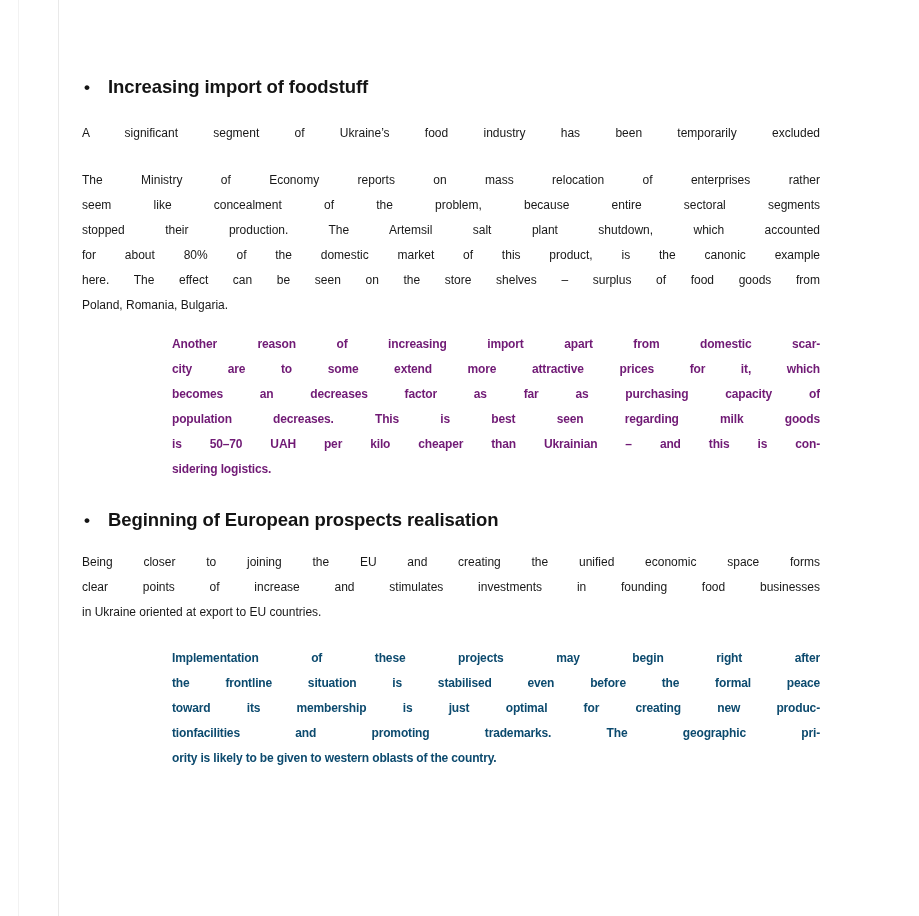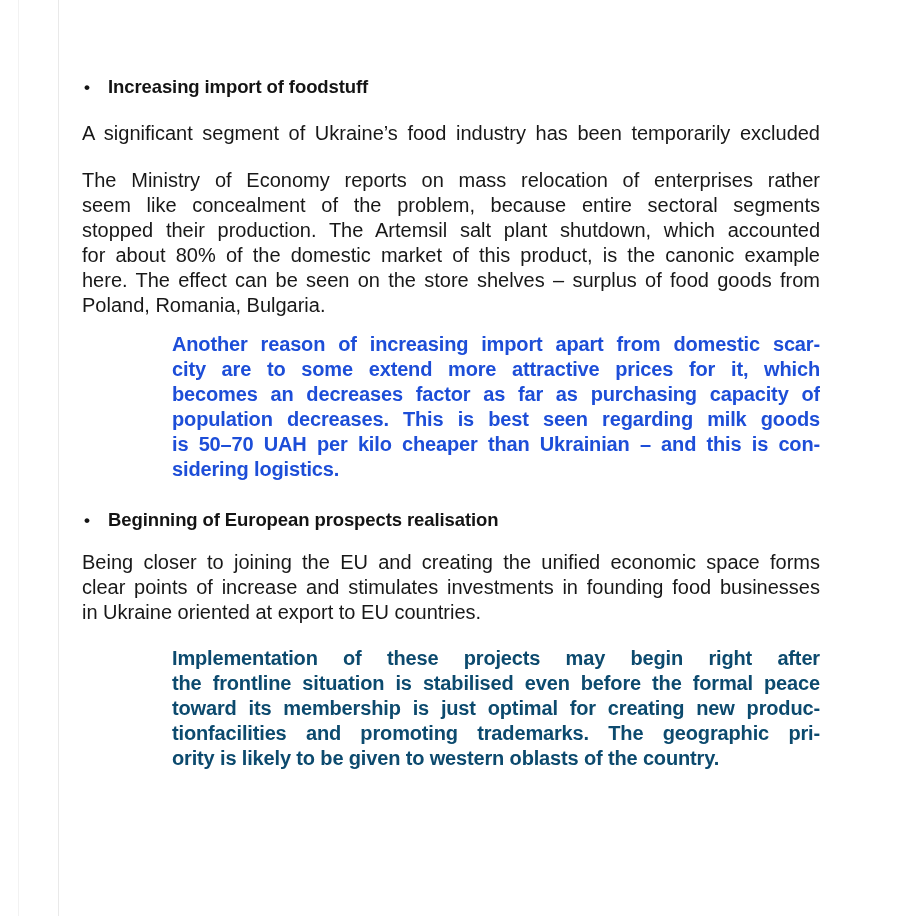--- a/index.html
+++ b/index.html
@@ -50,21 +50,21 @@
   .bulletcol {
     flex: 0 0 26px;
     width: 26px;
     padding-left: 2px;
     box-sizing: border-box;
     font-size: 17px;
   }
   .heading.h2 { margin-top: 25px; }
 
   .para {
-    font-size: 20px;
+    font-size: 12px;
     line-height: 25px;
   }
   .para .tline {
     text-align: justify;
     text-align-last: justify;
     overflow: hidden;
     height: 25px;
   }
   .para .tline.last {
     text-align-last: left;
@@ -104,21 +104,21 @@
 
       <div class="para body p2">
           <div class="tline">The Ministry of Economy reports on mass relocation of enterprises rather</div>
           <div class="tline">seem like concealment of the problem, because entire sectoral segments</div>
           <div class="tline">stopped their production. The Artemsil salt plant shutdown, which accounted</div>
           <div class="tline">for about 80% of the domestic market of this product, is the canonic example</div>
           <div class="tline">here. The effect can be seen on the store shelves – surplus of food goods from</div>
           <div class="tline last">Poland, Romania, Bulgaria.</div>
         </div>
 
-      <div class="para callout c1" style="color: #1d4ed8;">
+      <div class="para callout c1" style="color: #701a75;">
           <div class="tline">Another reason of increasing import apart from domestic scar-</div>
           <div class="tline">city are to some extend more attractive prices for it, which</div>
           <div class="tline">becomes an decreases factor as far as purchasing capacity of</div>
           <div class="tline">population decreases. This is best seen regarding milk goods</div>
           <div class="tline">is 50–70 UAH per kilo cheaper than Ukrainian – and this is con-</div>
           <div class="tline last">sidering logistics.</div>
         </div>
     </section>
 
     <section>

